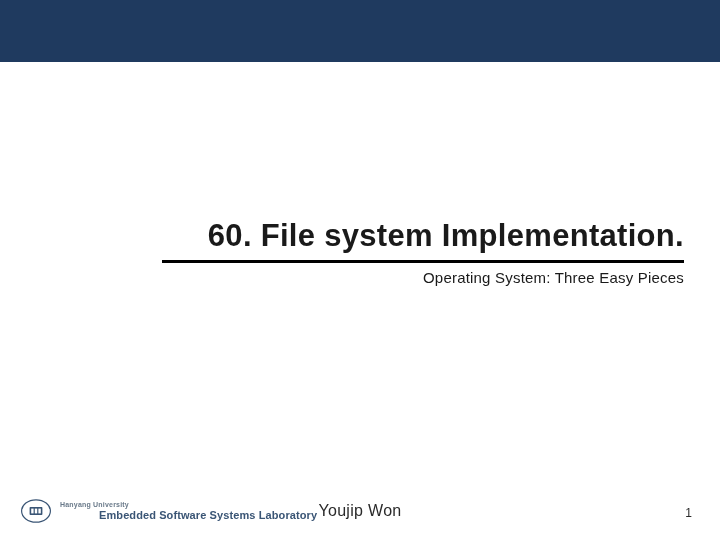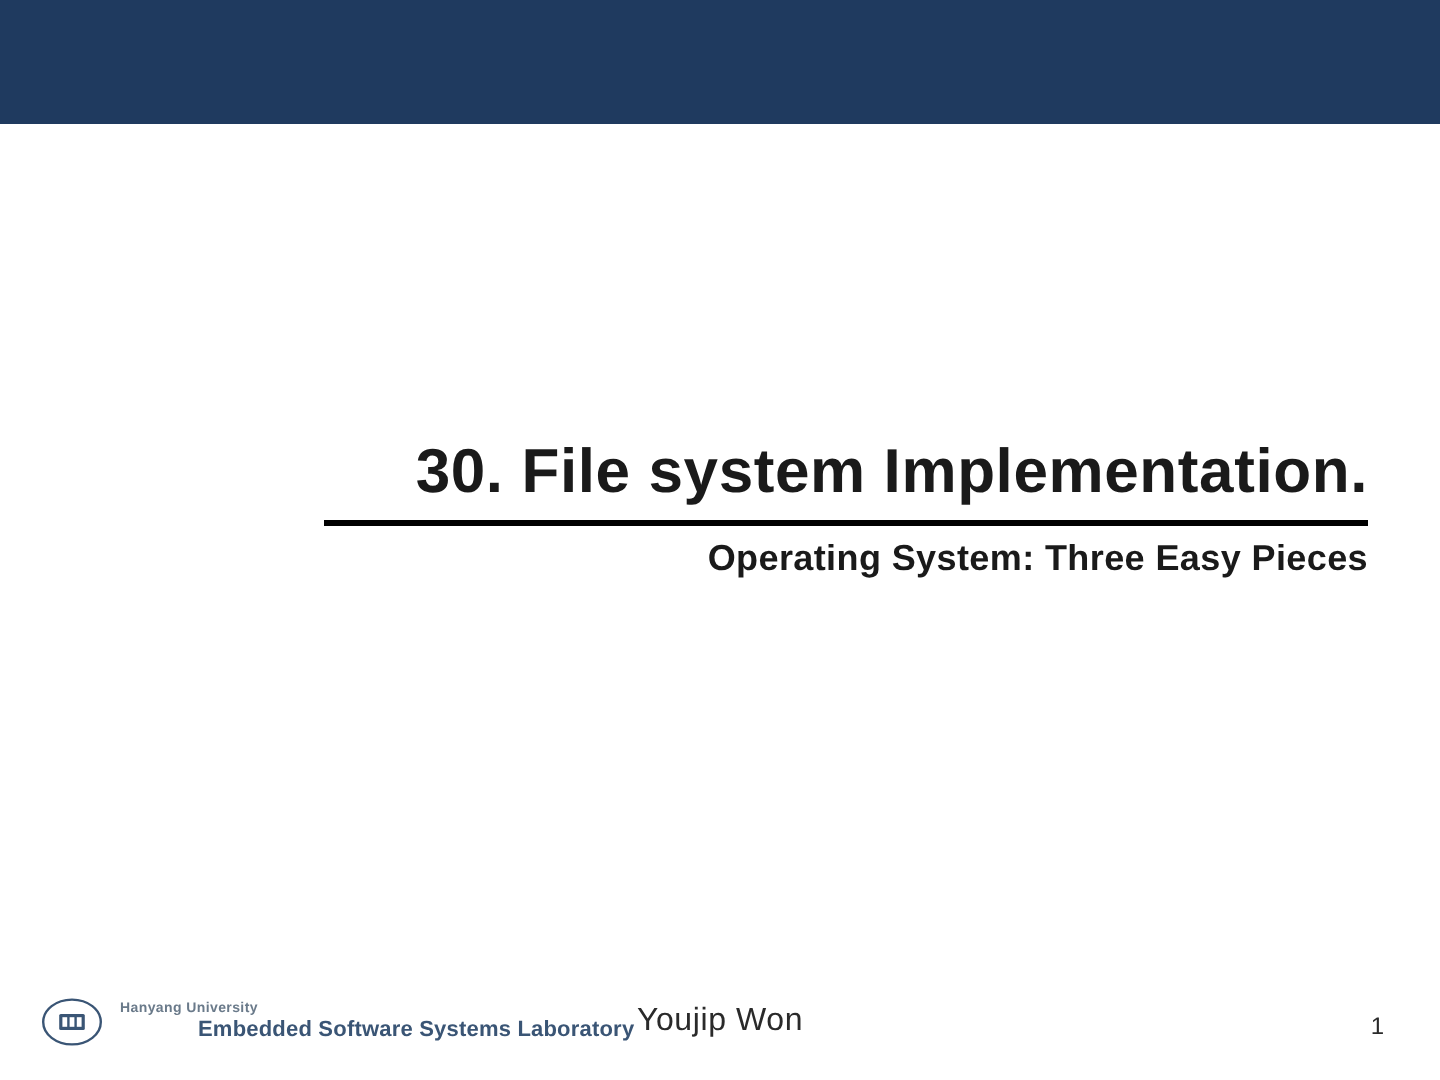--- a/index.html
+++ b/index.html
@@ -34,22 +34,22 @@
       padding-bottom: 6px;
     }
     .title-underline {
       height: 3px;
       background: #000000;
       width: 522px;
       margin-left: auto;
       margin-bottom: 6px;
     }
     .subtitle {
-      font-size: 18px;
-      font-weight: 700;
+      font-size: 15px;
+      font-weight: 400;
       color: #1a1a1a;
       letter-spacing: 0.2px;
     }
     .footer {
       position: absolute;
       bottom: 14px;
       left: 0;
       width: 100%;
       height: 40px;
     }
@@ -105,21 +105,21 @@
       font-size: 12px;
       color: #2a2a2a;
     }
   </style>
 </head>
 <body>
 
 <div class="top-bar"></div>
 
 <div class="title-block">
-  <div class="title">30. File system Implementation.</div>
+  <div class="title">60. File system Implementation.</div>
   <div class="title-underline"></div>
   <div class="subtitle">Operating System: Three Easy Pieces</div>
 </div>
 
 <div class="footer">
   <div class="lab-block">
     <div class="lab-logo">
       <svg viewBox="0 0 40 32">
         <ellipse cx="20" cy="16" rx="18" ry="14" fill="none" stroke="#3a5575" stroke-width="1.5"></ellipse>
         <rect x="12" y="11" width="16" height="10" fill="#3a5575" rx="1"></rect>

